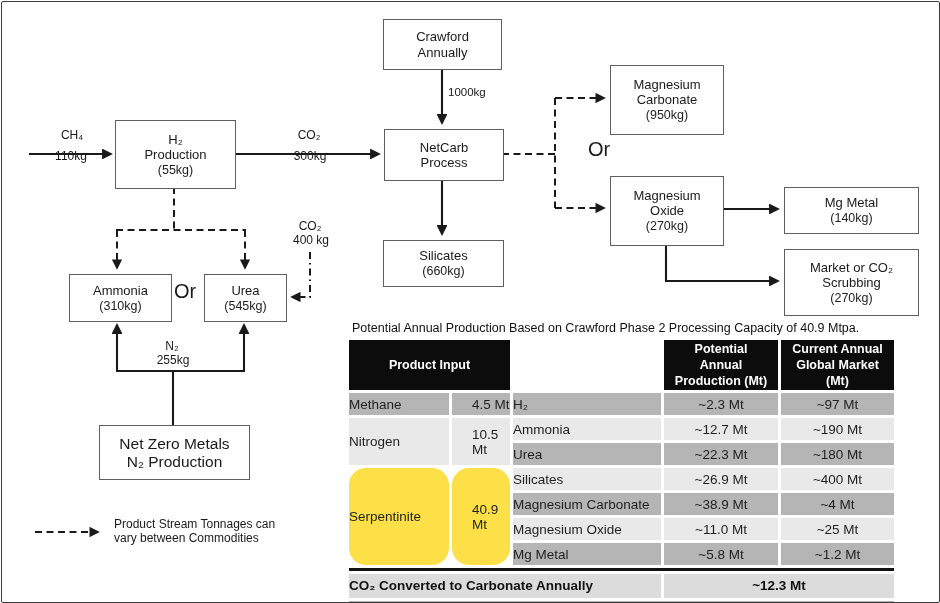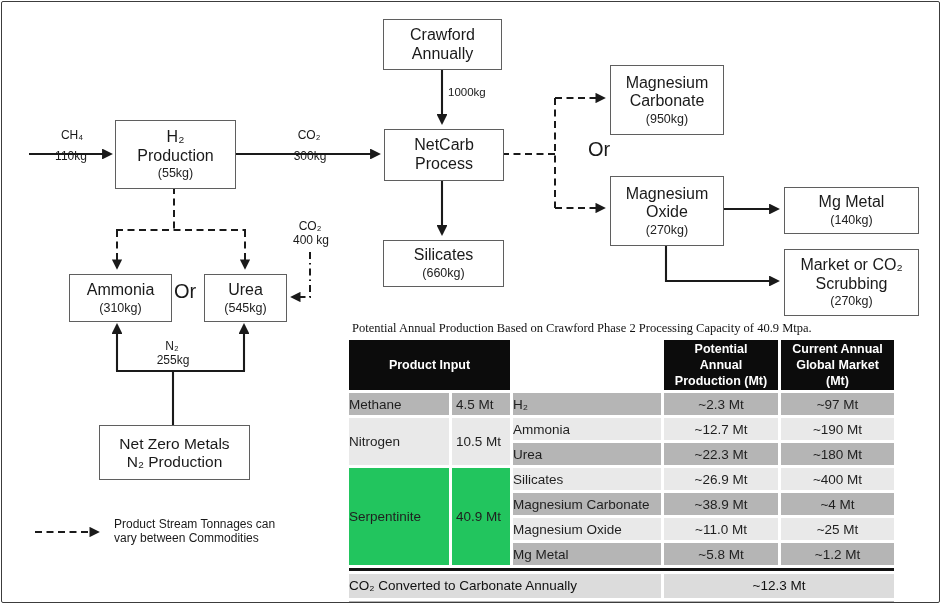--- a/index.html
+++ b/index.html
@@ -8,47 +8,47 @@
     border:1.5px solid #3c3c3c;border-radius:2px;background:#fff;
     font-family:"Liberation Sans","DejaVu Sans",sans-serif;color:#1a1a1a;
     overflow:hidden;
   }
   svg.wires{position:absolute;left:0;top:0;width:940px;height:603px;pointer-events:none;}
   .node{
     position:absolute;border:1.6px solid #5f5f5f;background:#fff;
     display:flex;flex-direction:column;align-items:center;justify-content:center;
     text-align:center;line-height:1.16;
   }
-  .nl{font-size:16px;color:#1a1a1a;}
+  .nl{font-size:13px;color:#1a1a1a;}
   .nl-sm{font-size:15.5px;color:#1a1a1a;}
   .ns{font-size:12.5px;color:#222;margin-top:1px;}
   .lbl{position:absolute;font-size:12px;color:#1a1a1a;transform:translateX(-50%);white-space:nowrap;}
   .lbl-l{position:absolute;font-size:11.5px;color:#1a1a1a;white-space:nowrap;}
   .or{position:absolute;font-size:20px;color:#1a1a1a;white-space:nowrap;}
   .legend-text{position:absolute;font-size:12px;line-height:13.5px;color:#1a1a1a;}
-  .tbl-title{position:absolute;left:350px;top:319px;font-size:12.5px;color:#111;white-space:nowrap;font-family:Liberation Serif, serif;}
+  .tbl-title{position:absolute;left:350px;top:319px;font-size:12.5px;color:#111;white-space:nowrap;}
   .grid{
     position:absolute;left:347px;top:338px;width:545px;background:#fff;
     display:grid;grid-template-columns:100px 58px 148px 114px 113px;
     grid-template-rows:50px repeat(7,22px) 2.5px 24px;gap:3px;
   }
   .th{
     background:#0c0c0c;color:#fff;font-weight:bold;font-size:12.5px;line-height:1.3;
     display:flex;align-items:center;justify-content:center;text-align:center;
     white-space:pre-line;
   }
   .td{font-size:13.5px;display:flex;align-items:center;color:#1f1f1f;}
   .dark{background:#b5b5b5;}
   .light{background:#e9e9e9;}
-  .serp{background:#22c55e;}
+  .serp{background:#fde047;border-radius:17px;}
   .pl{padding-left:0;}
-  .pa{padding-left:4px;}
+  .pa{padding-left:20px;}
   .ctr{justify-content:center;}
   .sep{background:#111;}
-  .tf{background:#dcdcdc;font-size:13.5px;font-weight:normal;display:flex;align-items:center;color:#111;}
+  .tf{background:#dcdcdc;font-size:13.5px;font-weight:bold;display:flex;align-items:center;color:#111;}
   .bottom-line{position:absolute;left:347px;top:599px;width:545px;height:1.5px;background:#b3b3b3;}
 </style>
 </head>
 <body>
 
 <div class="canvas">
 
   <svg class="wires">
     <defs>
       <marker id="arr" viewBox="0 0 10 10" refX="8.2" refY="5" markerWidth="5.2" markerHeight="5.2" orient="auto">

